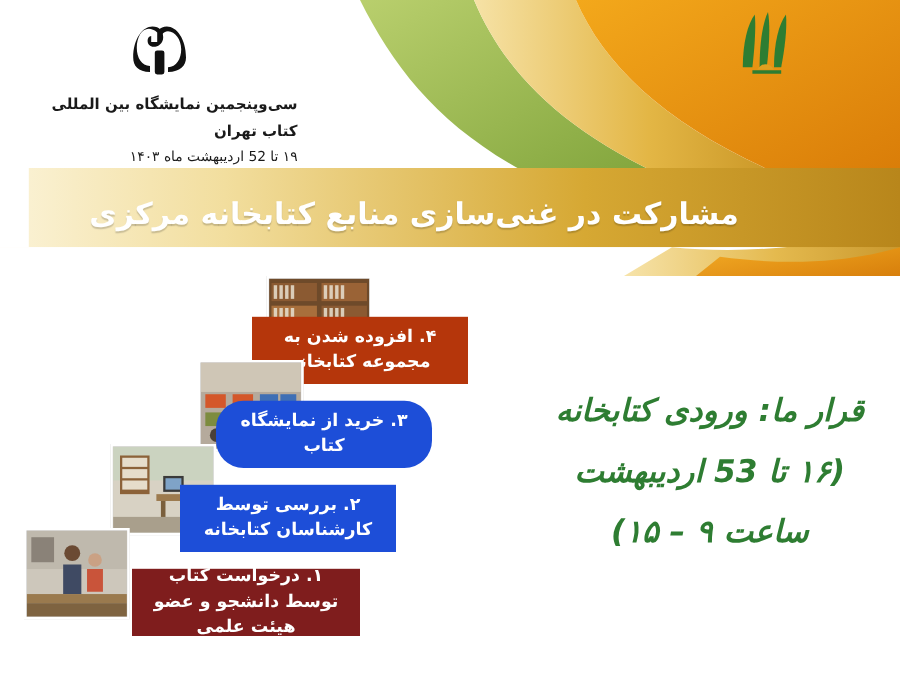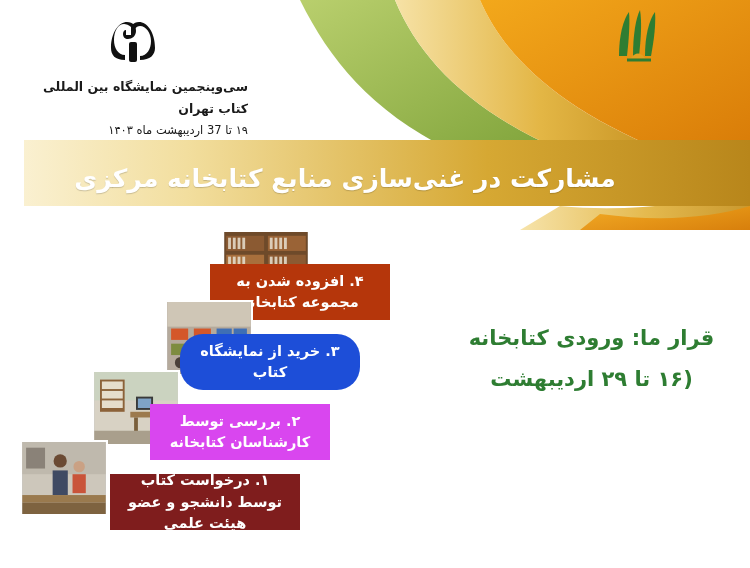--- a/index.html
+++ b/index.html
@@ -132,21 +132,21 @@
     color: #ffffff;
     font-size: 14.5px;
     font-weight: bold;
     line-height: 1.45;
     direction: rtl;
     padding: 0 10px;
     box-sizing: border-box;
   }
   .step-4 { top: 36px;  left: 210px; width: 180px; background: #b5360b; }
   .step-3 { top: 106px; left: 180px; width: 180px; background: #1d4ed8; border-radius: 23px; }
-  .step-2 { top: 176px; left: 150px; width: 180px; background: #d946ef; }
+  .step-2 { top: 176px; left: 150px; width: 180px; background: #1d4ed8; }
   .step-1 { top: 246px; left: 110px; width: 190px; background: #7f1d1d; }
 
   .photo {
     position: absolute;
     width: 88px;
     height: 76px;
     border: 2px solid #ffffff;
     box-sizing: border-box;
     overflow: hidden;
     background: #c8c8c8;
@@ -163,23 +163,24 @@
     position: absolute;
     top: 318px;
     right: 26px;
     width: 265px;
     text-align: center;
     direction: rtl;
     color: #2e7d32;
     font-weight: bold;
   }
   .meet-info .ln {
-    font-size: 21px;
+    font-size: 26px;
     line-height: 1.95;
     white-space: nowrap;
+    font-style: italic;
   }
 </style>
 </head>
 <body>
 
 <div class="poster">
 
   <div class="top-deco">
     <svg width="750" height="230" viewBox="0 0 750 230" xmlns="http://www.w3.org/2000/svg">
       <defs>
@@ -212,21 +213,21 @@
   <div class="fair-logo-block">
     <svg class="fair-mark" viewBox="0 0 60 52" xmlns="http://www.w3.org/2000/svg">
       <g fill="#111111">
         <path d="M8,34 C8,18 16,8 24,8 C30,8 33,12 33,17 C33,22 29,25 25,25 C22,25 20,23 20,20 C20,18 21,16 23,16 L23,21 L28,21 L28,13 C26,11 23,10 21,10 C15,10 11,17 11,26 C11,34 15,41 22,41 L22,46 C12,46 8,41 8,34 Z"></path>
         <path d="M52,34 C52,18 44,8 36,8 C33,8 31,9 29,11 L32,15 C33,13 35,12 37,12 C43,12 48,19 48,27 C48,35 44,42 37,42 L37,46 C47,46 52,41 52,34 Z"></path>
         <rect x="26" y="28" width="8" height="20" rx="2"></rect>
       </g>
     </svg>
     <div class="fair-text">
       <div class="line1">سی‌وپنجمین نمایشگاه بین المللی کتاب تهران</div>
-      <div class="line2">۱۹ تا 37 اردیبهشت ماه ۱۴۰۳</div>
+      <div class="line2">۱۹ تا 52 اردیبهشت ماه ۱۴۰۳</div>
     </div>
   </div>
 
   <div class="uni-logo-block">
     <svg class="uni-mark" viewBox="0 0 58 52" xmlns="http://www.w3.org/2000/svg">
       <g fill="#2e7d32">
         <path d="M10,46 C10,26 14,10 20,2 C21,12 20,28 18,46 Z"></path>
         <path d="M24,46 C24,24 27,8 31,0 C33,12 32,28 30,46 Z"></path>
         <path d="M36,46 C36,26 40,10 46,2 C47,14 45,30 42,46 Z"></path>
       </g>
@@ -357,16 +358,17 @@
 
         <rect x="0" y="56" width="88" height="8" fill="#9a7a4e"></rect>
         <rect x="0" y="64" width="88" height="12" fill="#7e6340"></rect>
       </svg>
     </div>
     <div class="step step-1">۱. درخواست کتاب توسط دانشجو و عضو هیئت علمی</div>
   </div>
 
   <div class="meet-info">
     <div class="ln">قرار ما: ورودی کتابخانه</div>
-    <div class="ln">(۱۶ تا ۲۹ اردیبهشت</div>
+    <div class="ln">(۱۶ تا 53 اردیبهشت</div>
+    <div class="ln">ساعت ۹ – ۱۵)</div>
   </div>
 
 </div>
 
 </body></html>

